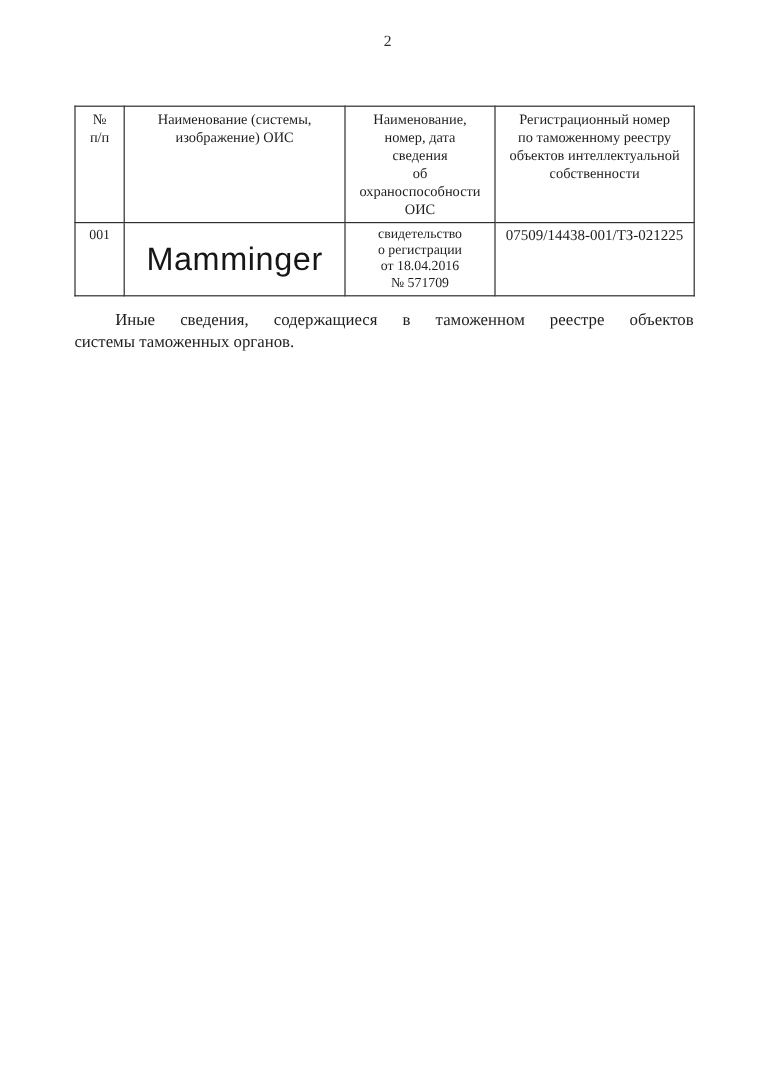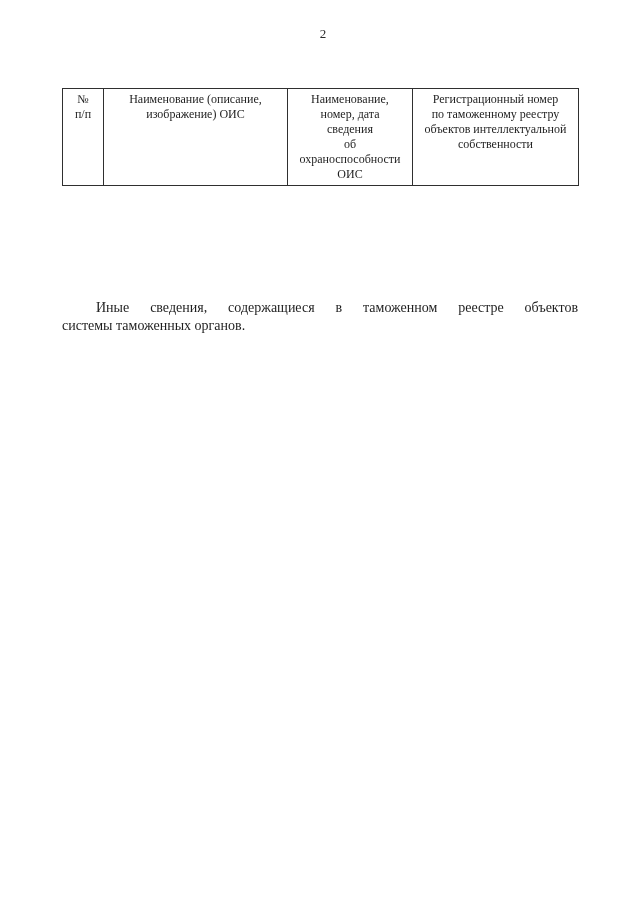--- a/index.html
+++ b/index.html
@@ -72,21 +72,21 @@
     left: 62px;
     width: 516px;
     font-size: 14px;
     line-height: 17.5px;
     color: #1e1e1e;
   }
   .para-line {
     text-align: justify;
     text-align-last: justify;
   }
-  .para-line.first { text-indent: 34px; margin-top: 40px; }
+  .para-line.first { text-indent: 34px; }
   .para-line.last {
     text-align: center;
     text-align-last: left;
   }
 </style>
 </head>
 <body>
 
 <div class="page">
 
@@ -96,33 +96,42 @@
     <colgroup>
       <col style="width:41px">
       <col style="width:184px">
       <col style="width:125px">
       <col style="width:166px">
     </colgroup>
     <tbody>
       <tr>
         <th>№
 п/п</th>
-        <th>Наименование (описание,
+        <th>Наименование (системы,
 изображение) ОИС</th>
         <th>Наименование,
 номер, дата
 сведения
 об
 охраноспособности
 ОИС</th>
         <th>Регистрационный номер
 по таможенному реестру
 объектов интеллектуальной
 собственности</th>
       </tr>
+      <tr>
+        <td class="cell-num">001</td>
+        <td class="cell-trademark">Mamminger</td>
+        <td class="cell-document">свидетельство
+о регистрации
+от 18.04.2016
+№ 571709</td>
+        <td class="cell-reg">07509/14438-001/ТЗ-021225</td>
+      </tr>
     </tbody>
   </table>
 
   <div class="body-paragraph">
     <div class="para-line first">Иные сведения, содержащиеся в таможенном реестре объектов</div>
     <div class="para-line last">системы таможенных органов.</div>
   </div>
 
 </div>
 

